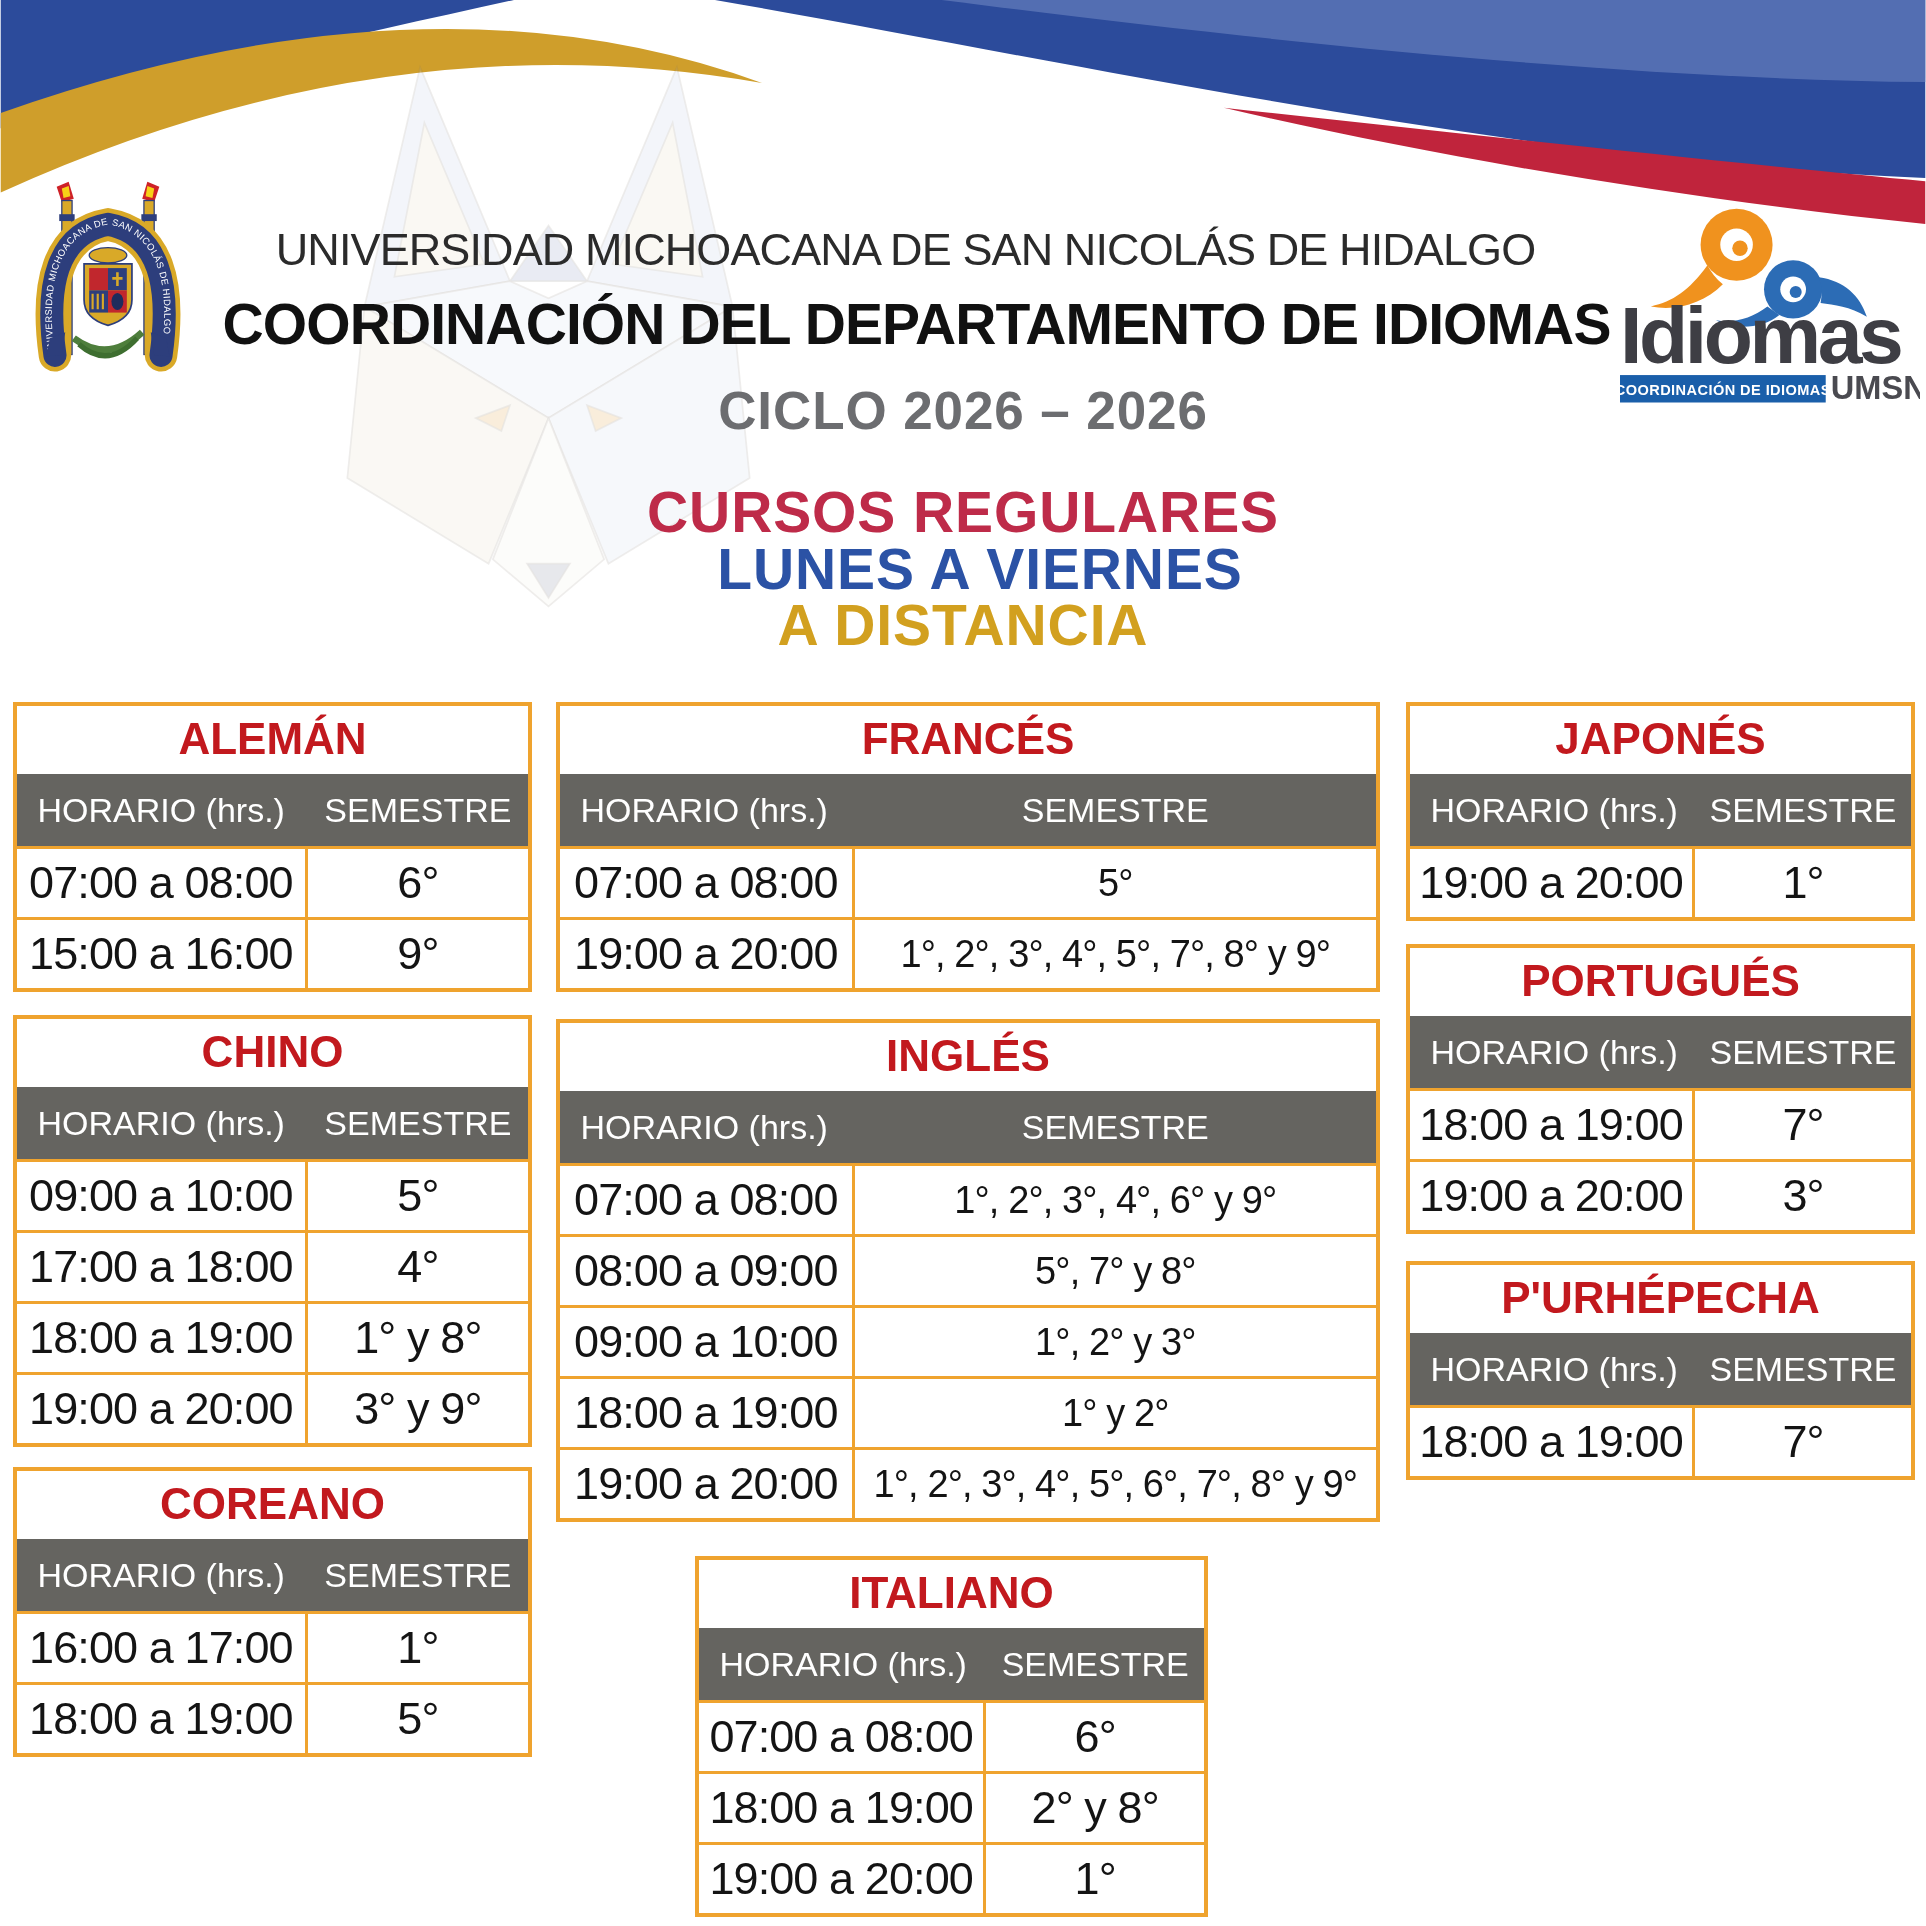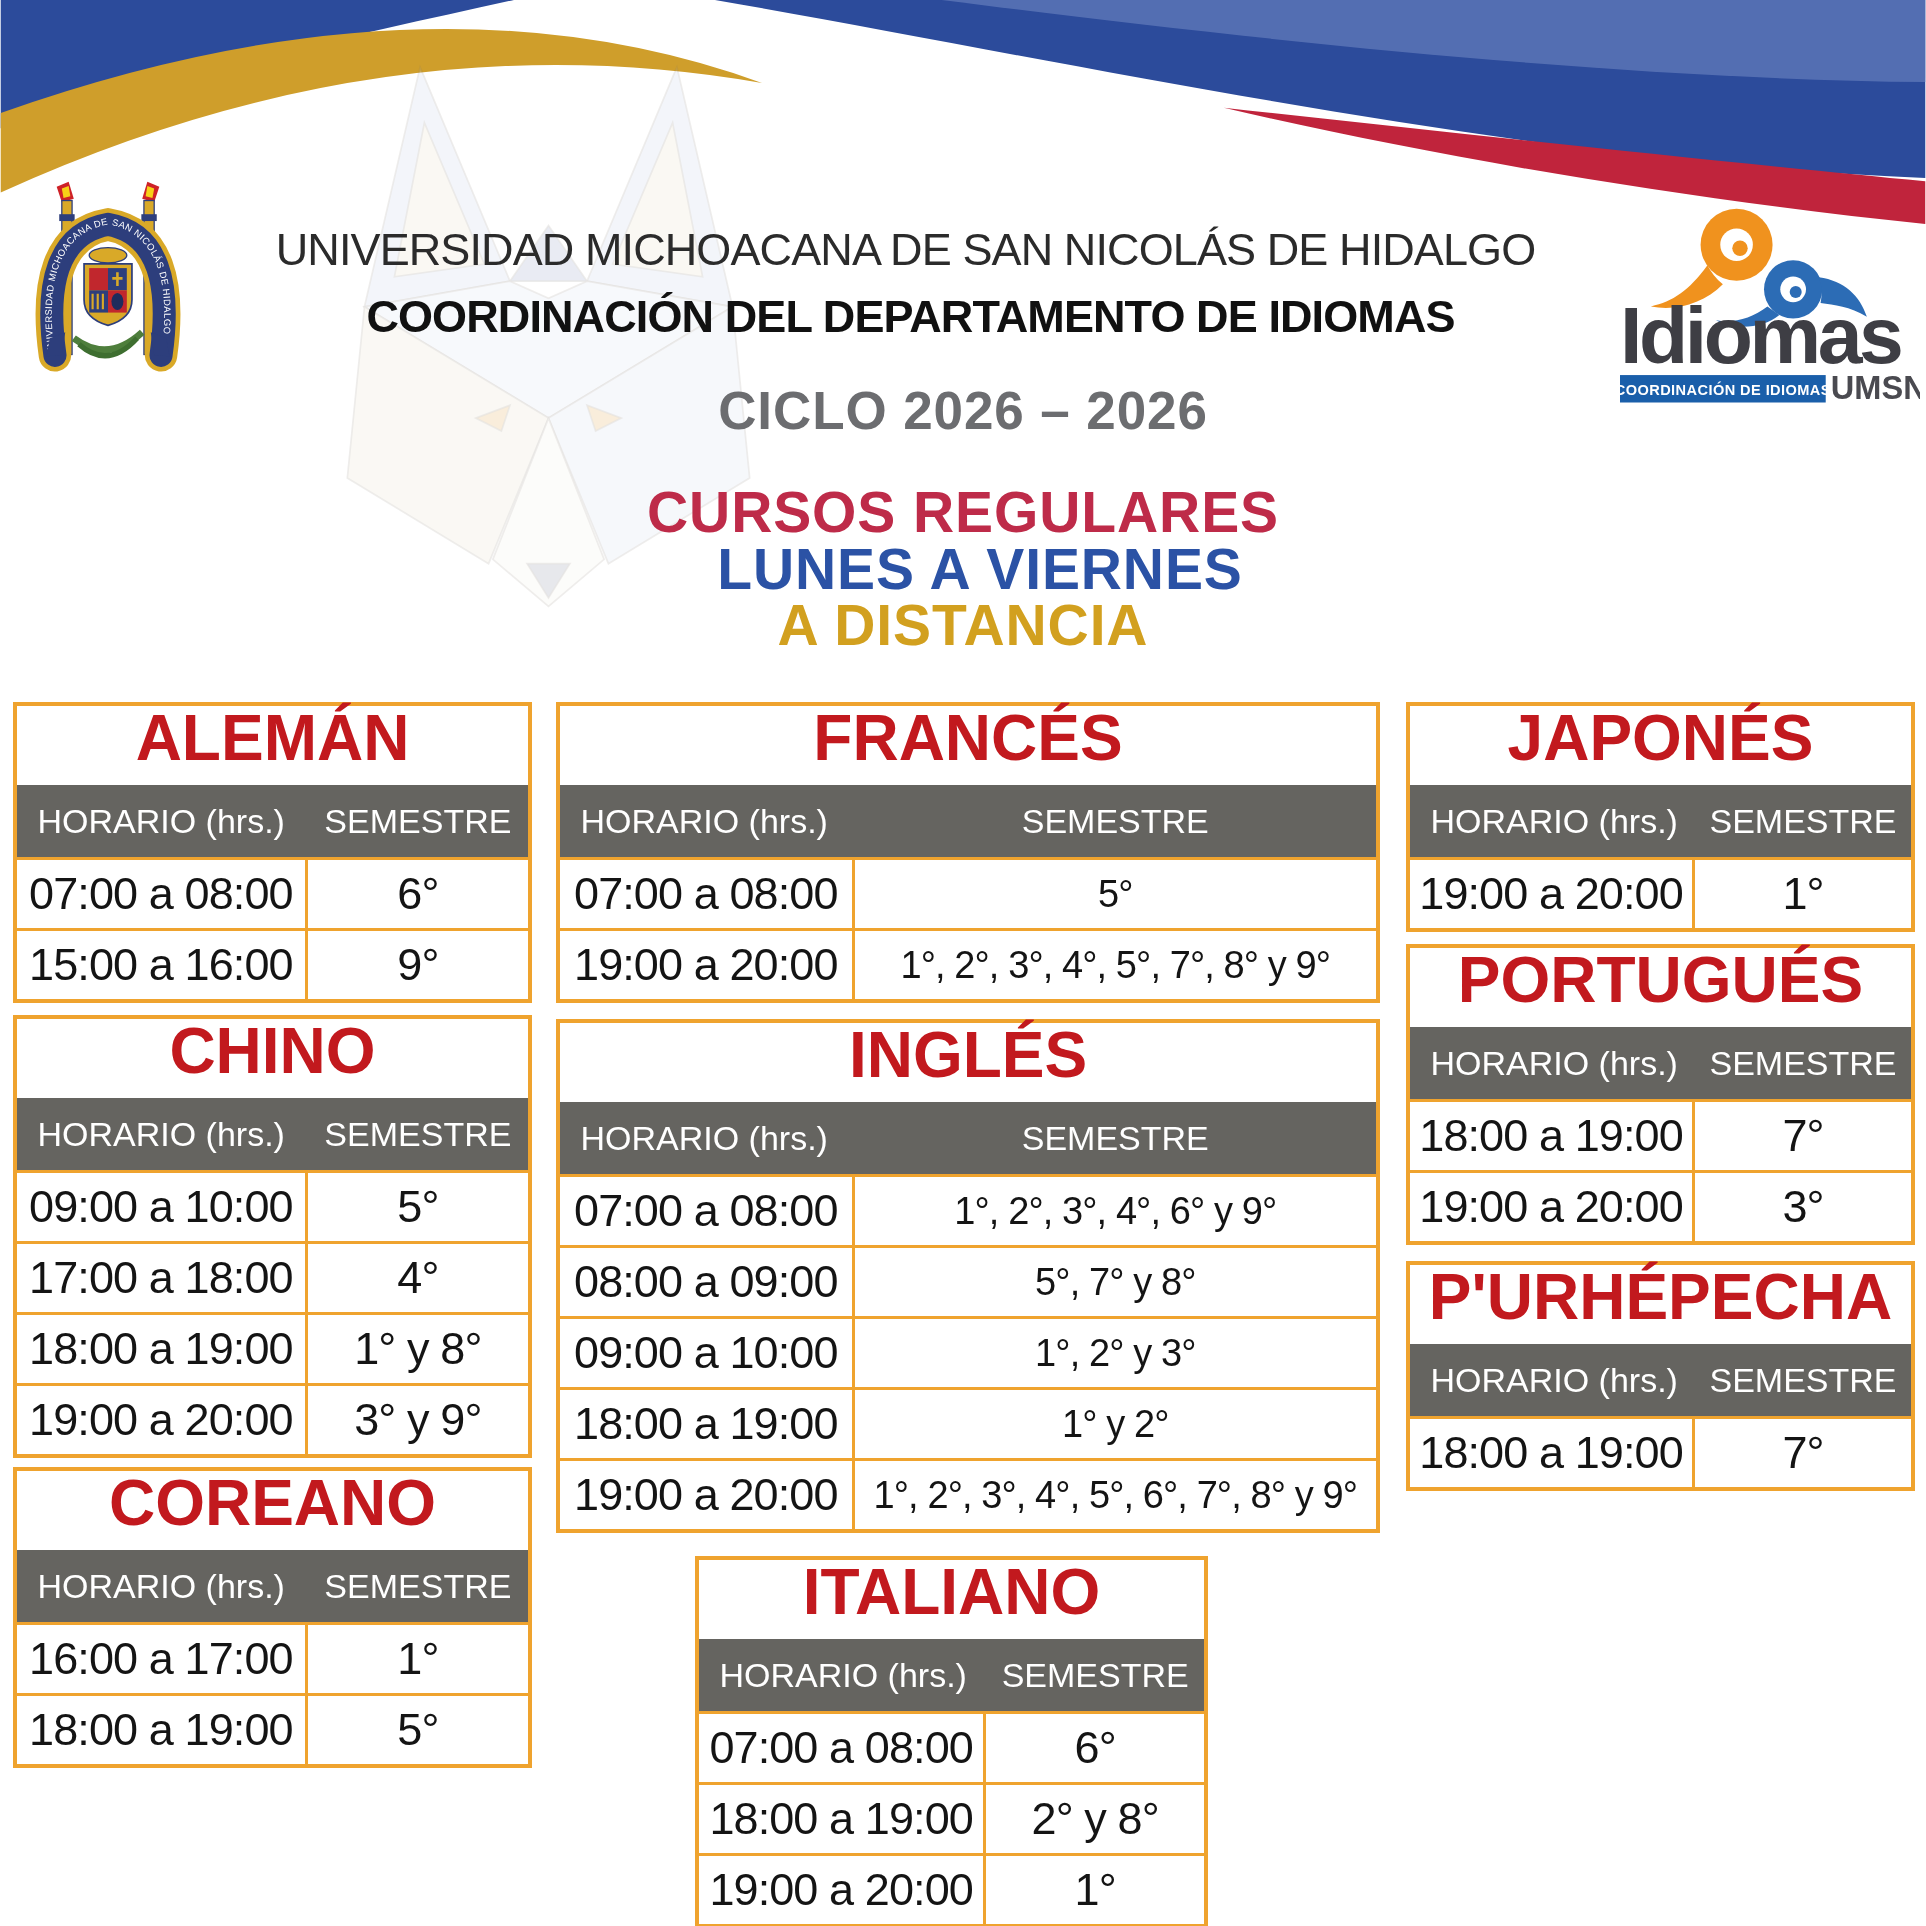--- a/index.html
+++ b/index.html
@@ -24,38 +24,38 @@
     width:1926px;height:1926px;position:relative;overflow:hidden;background:#ffffff;
     font-family:"Liberation Sans",sans-serif;
   }
   .abs{position:absolute;}
   
   .uni-line{
     left:0;top:224px;width:1811px;text-align:center;
     font-size:45px;font-weight:400;letter-spacing:-0.9px;color:#2B2B2B;
   }
   .dept-line{
-    left:5px;top:291px;width:1811px;text-align:center;
-    font-size:45px;font-weight:700;letter-spacing:-0.9px;color:#111111;
+    left:11px;top:291px;width:1811px;text-align:center;
+    font-size:57px;font-weight:700;letter-spacing:-0.9px;color:#111111;
   }
   .ciclo-line{
     left:0;top:380px;width:1926px;text-align:center;
     font-size:53px;font-weight:700;letter-spacing:0.9px;color:var(--ciclo-gray);
   }
   .sub-line{left:0;width:1926px;text-align:center;font-weight:700;font-size:57px;letter-spacing:0.9px;}
   .sub-red{top:479px;color:var(--heading-red);}
   .sub-blue{top:536px;color:var(--heading-blue);padding-left:17px;}
   .sub-gold{top:592px;color:var(--heading-gold);}
   
   .lang-table{
     position:absolute;background:#fff;border:4.3px solid var(--orange);box-sizing:border-box;
   }
   .tbl-title{
-    height:79px;line-height:65px;text-align:center;
-    font-size:64px;font-weight:700;letter-spacing:0;color:var(--table-red);
+    height:68px;line-height:65px;text-align:center;
+    font-size:44px;font-weight:700;letter-spacing:0;color:var(--table-red);
     white-space:nowrap;
   }
   .tbl-head{
     display:flex;align-items:center;height:72px;background:var(--gray-band);color:#ffffff;
     font-size:34px;font-weight:400;
   }
   .tbl-head .ch{padding-left:20.5px;box-sizing:border-box;white-space:nowrap;}
   .tbl-head .cs{text-align:center;}
   .trow{display:flex;border-top:3.4px solid var(--orange);height:71px;box-sizing:border-box;}
   .trow .cell{

